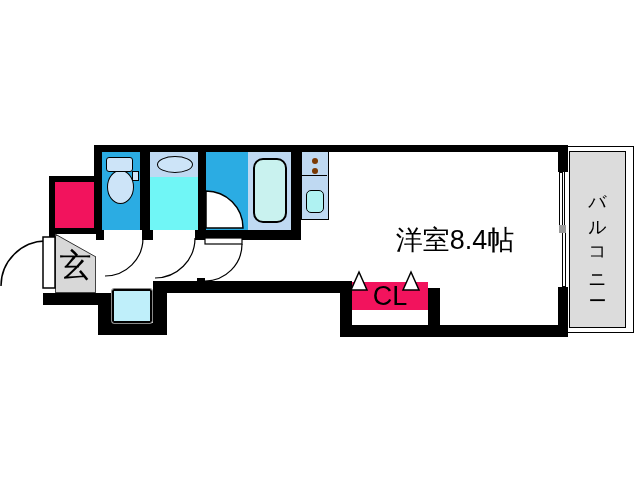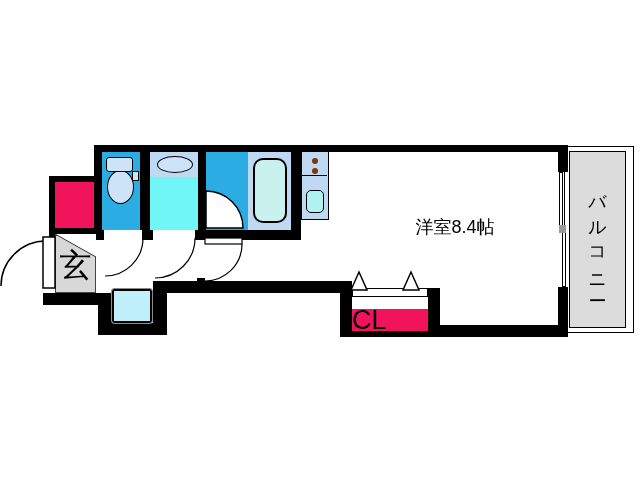--- a/index.html
+++ b/index.html
@@ -21,22 +21,22 @@
   .washroom-vanity{left:150px;top:152px;width:48px;height:25px;background:var(--fixture-blue);}
   .washroom-floor{left:150px;top:177px;width:48px;height:53px;background:var(--washroom-cyan);}
   .bathroom-wet{left:206px;top:152px;width:42px;height:78px;background:var(--room-blue);}
   .bathroom-tub-area{left:248px;top:152px;width:43px;height:78px;background:var(--fixture-blue);}
   .kitchen-counter{left:301px;top:151px;width:28px;height:69px;background:var(--fixture-blue);border:1.5px solid #000;z-index:2;}
   .kitchen-stove-section{left:0;top:0;width:25px;height:24px;border-bottom:1.5px solid #000;}
   .genkan-floor{left:55px;top:235px;width:41px;height:58px;background:var(--entrance-gray);border:1px solid #444;}
   .washer-pan{left:112px;top:289px;width:40px;height:34px;background:var(--washer-fill);
               border:2px solid #000;outline:1.5px solid #8a8a8a;border-radius:2px;z-index:3;}
   .cl-door-strip{left:352px;top:288px;width:76px;height:9px;background:#fff;border:1px solid #000;z-index:3;}
-  .cl-box{left:352px;top:309px;width:76px;height:22px;background:var(--accent-red);z-index:3;
-          display:flex;align-items:center;justify-content:flex-start;}
+  .cl-box{left:352px;top:282px;width:76px;height:28px;background:var(--accent-red);z-index:3;
+          display:flex;align-items:center;justify-content:center;}
   .cl-box .txt{font-size:27px;line-height:27px;font-weight:400;}
 
   
   .balcony-outer{left:564px;top:146px;width:70px;height:187px;border:1.5px solid #000;background:#fff;z-index:1;}
   .balcony-panel{left:569px;top:151px;width:57px;height:177px;background:var(--balcony-gray);border:1.5px solid #000;z-index:2;
                  display:flex;align-items:center;justify-content:center;}
   .balcony-panel .txt{writing-mode:vertical-rl;font-size:18px;letter-spacing:7px;color:#000;}
 
   
   .window-pane{background:#fff;border:1px solid #000;z-index:3;}
@@ -50,21 +50,21 @@
   .toilet-bowl{left:107px;top:170px;width:27px;height:34px;background:var(--fixture-pale);border:1.5px solid #000;border-radius:50%;}
   .vanity-sink{left:157px;top:156px;width:36px;height:17px;background:var(--fixture-pale);border:1.5px solid #000;border-radius:50%;}
   .bathtub{left:253px;top:158px;width:34px;height:65px;background:var(--tub-fill);border:2px solid #000;border-radius:10px;}
   .kitchen-sink{left:306px;top:190px;width:18px;height:23px;background:var(--sink-fill);border:1.5px solid #000;border-radius:5px;}
   .burner{width:6px;height:6px;border-radius:50%;background:var(--burner-brown);}
   .burner1{left:312px;top:158px;}
   .burner2{left:312px;top:168px;}
 
   
   .genkan-label{left:55px;top:245px;width:41px;text-align:center;font-size:32px;line-height:40px;}
-  .mainroom-label{left:375px;top:215px;width:160px;text-align:center;font-size:18px;}
+  .mainroom-label{left:375px;top:222px;width:160px;text-align:center;font-size:27px;}
 </style>
 </head>
 <body>
 
 <div id="canvas">
 
   <div class="abs room toilet-room"></div>
   <div class="abs room storage-box"></div>
   <div class="abs room washroom-vanity"></div>
   <div class="abs room washroom-floor"></div>

